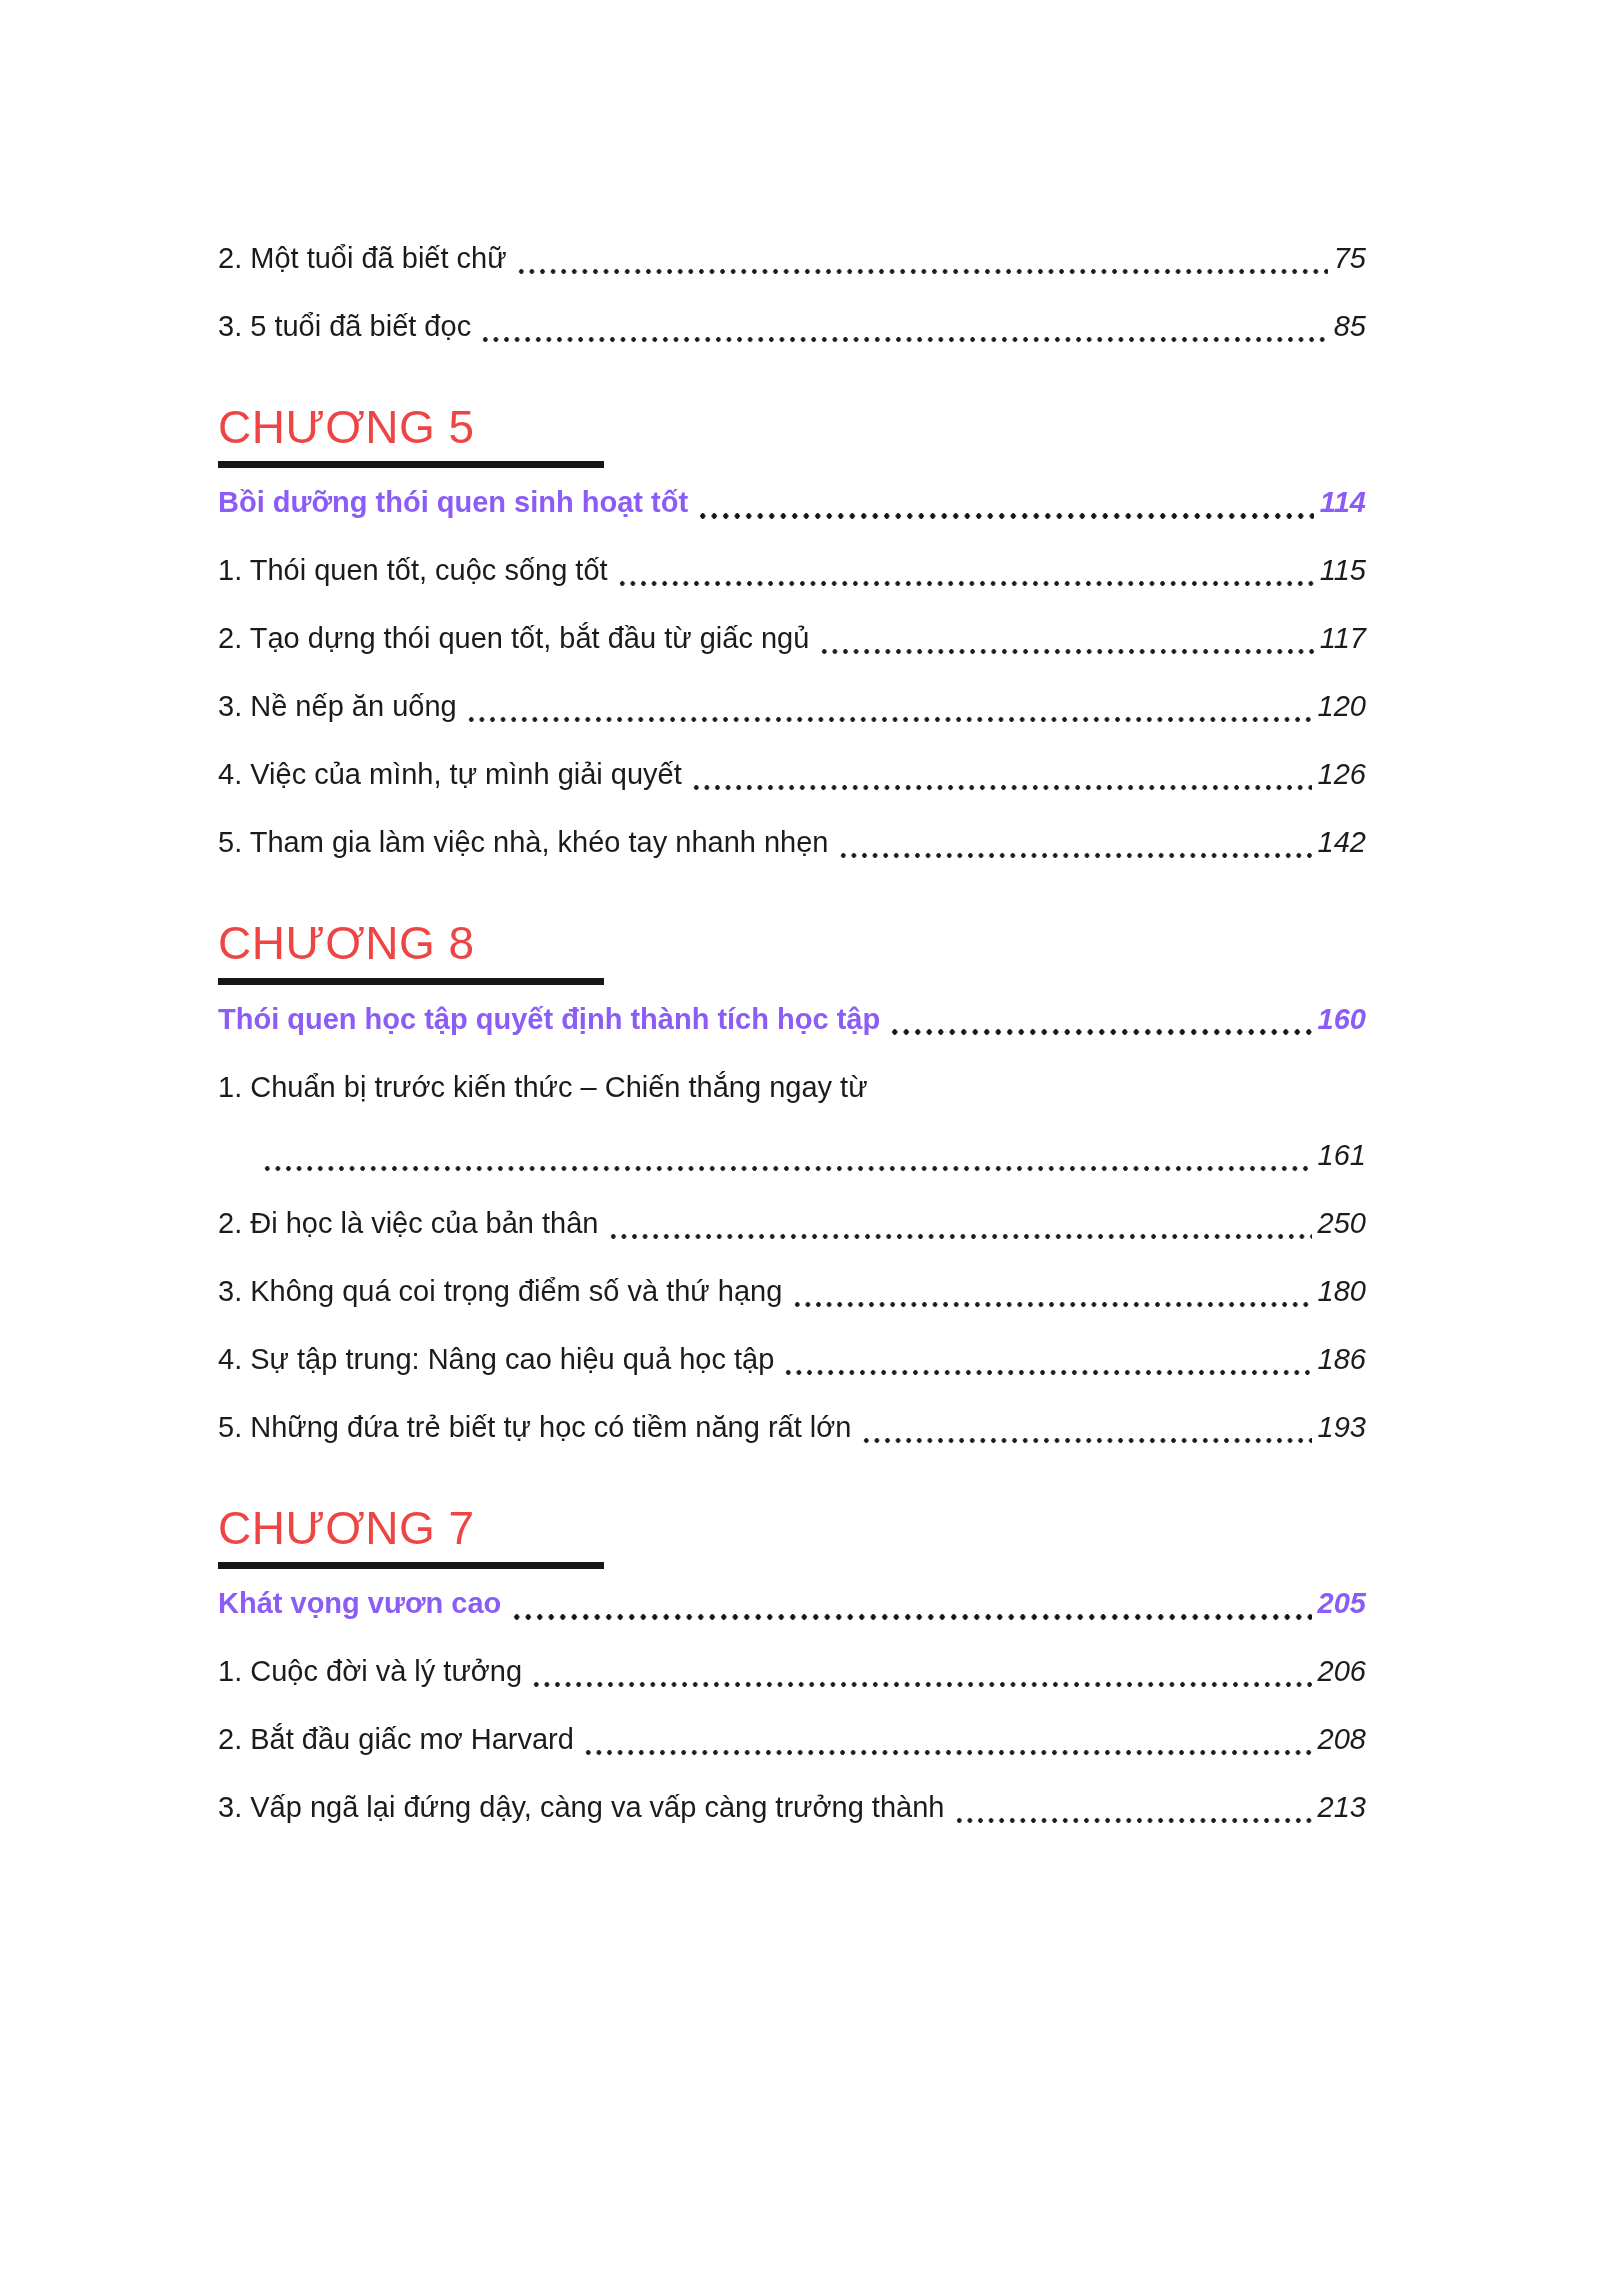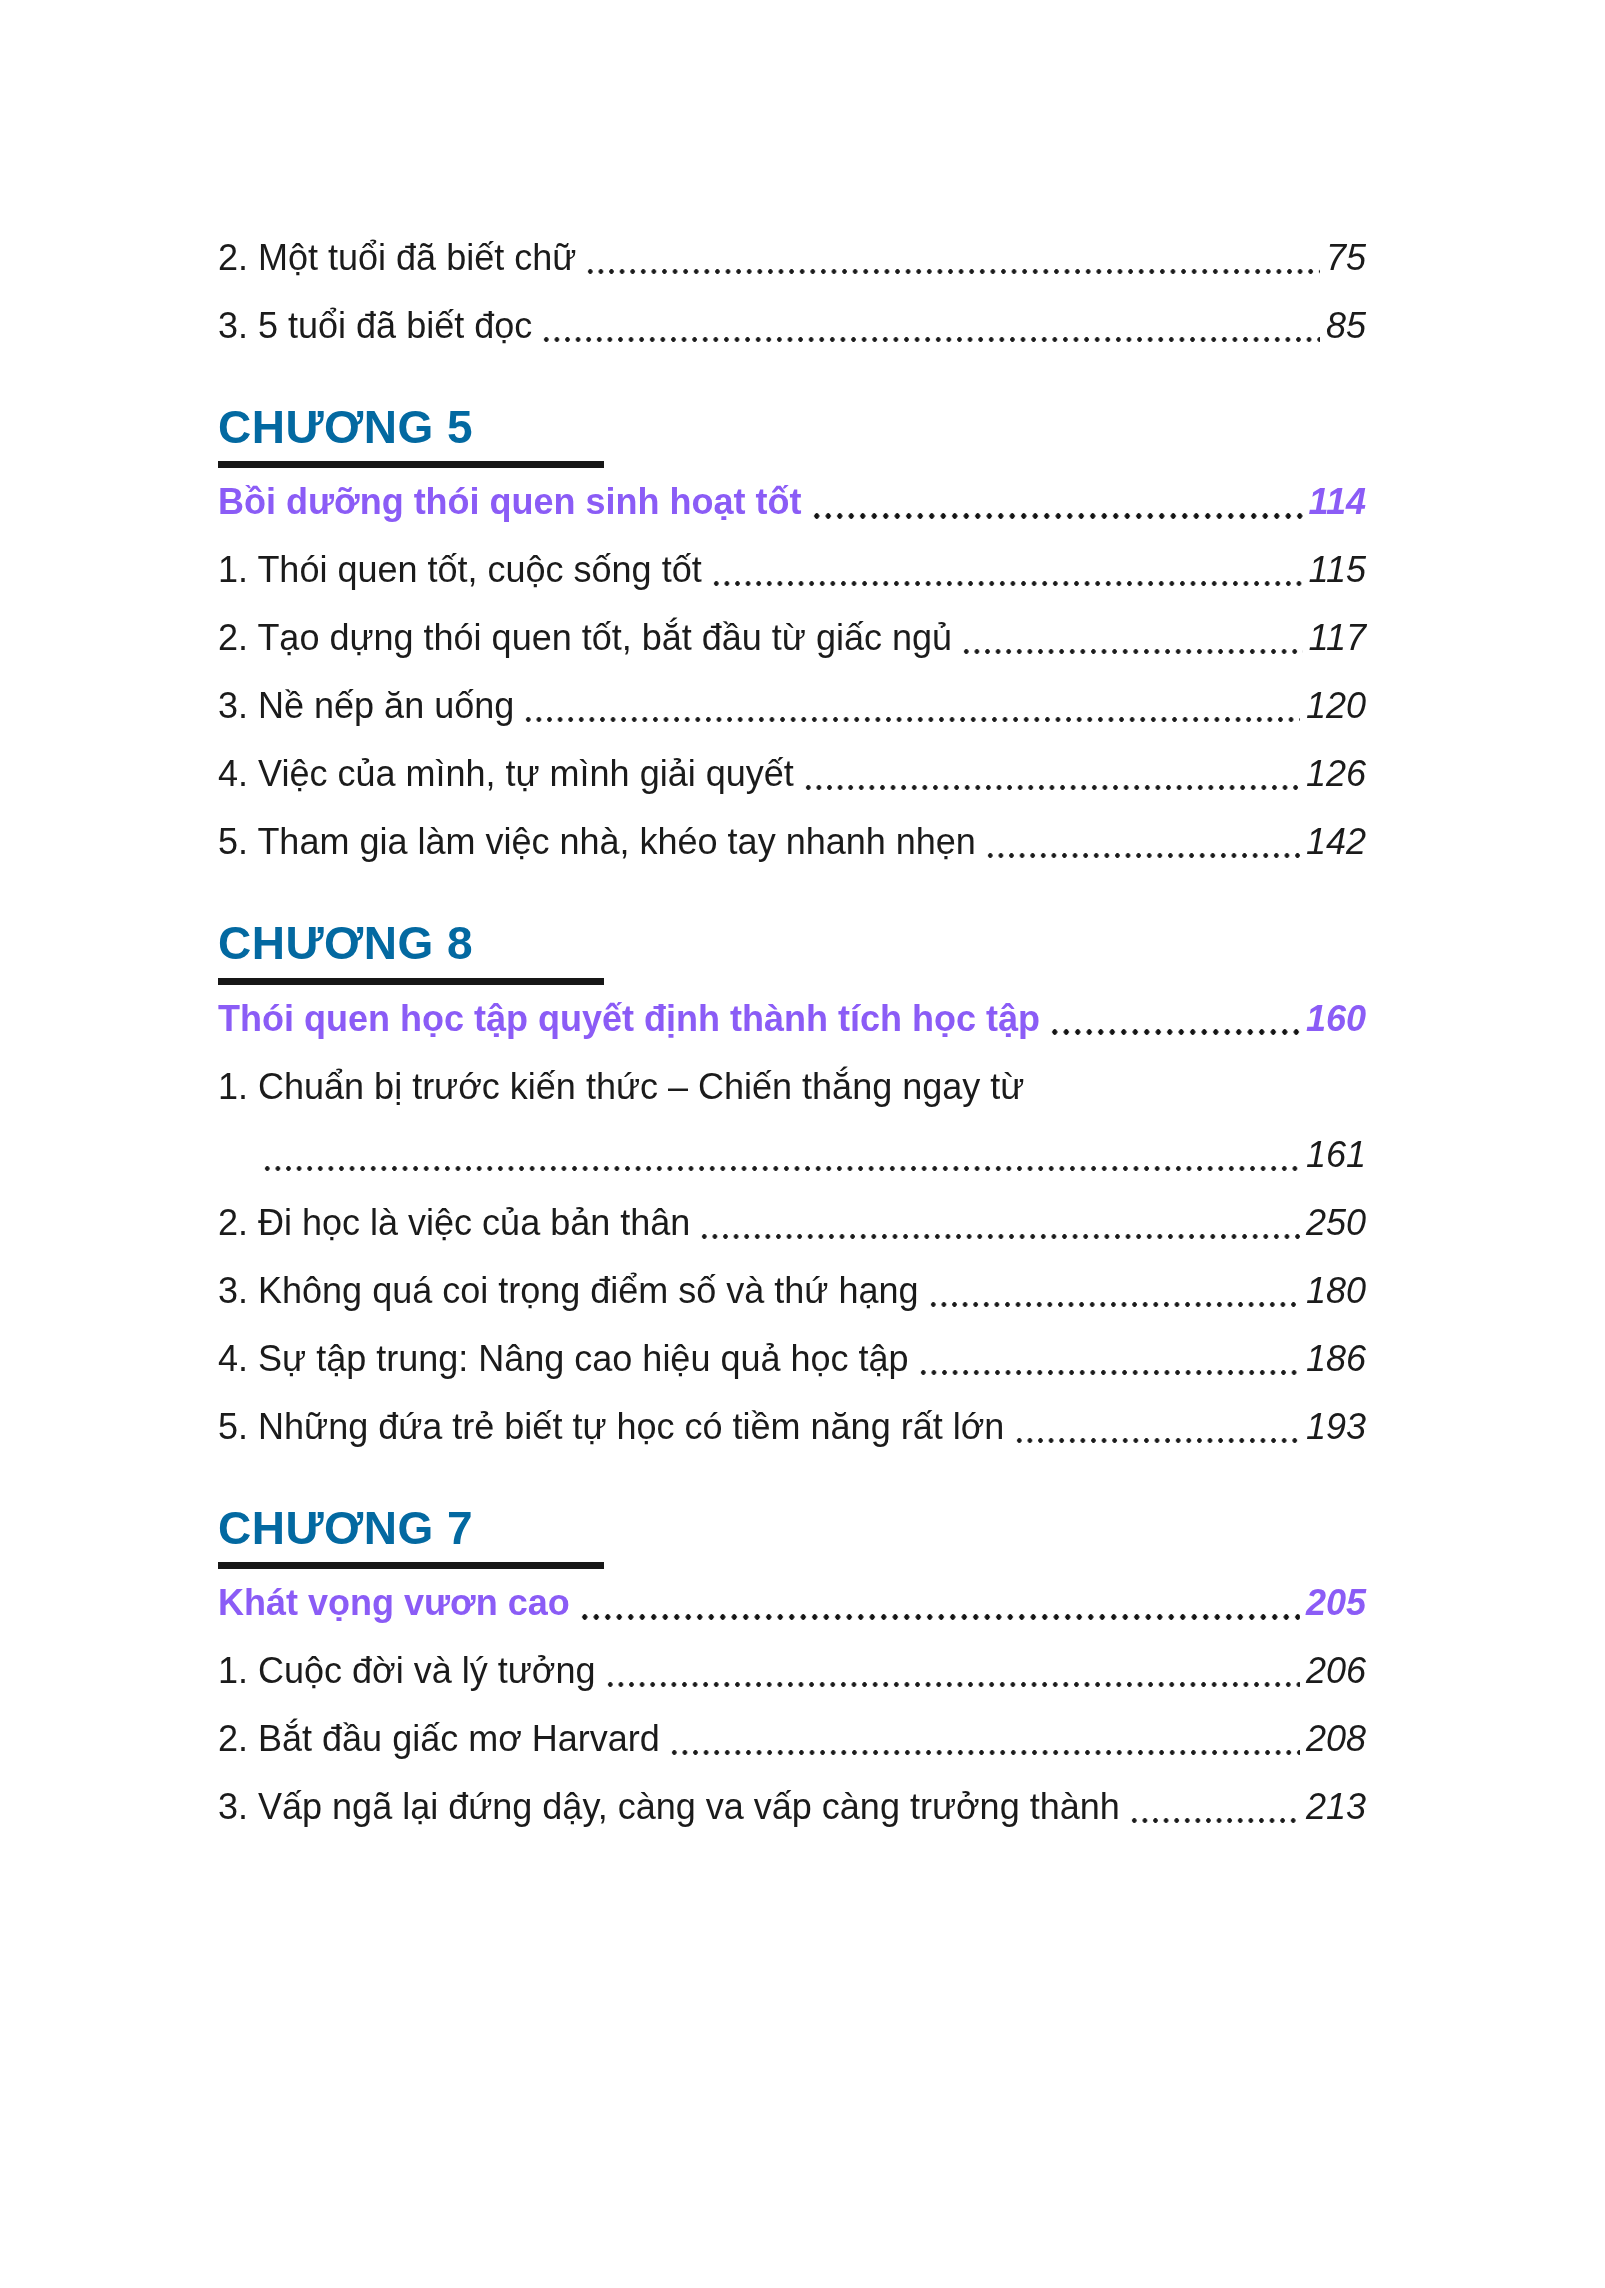--- a/index.html
+++ b/index.html
@@ -16,21 +16,21 @@
     background: #ffffff;
     font-family: "Liberation Sans", "DejaVu Sans", sans-serif;
     color: #1b1b1b;
     overflow: hidden;
   }
   .row {
     display: flex;
     align-items: baseline;
     height: 68px;
     line-height: 68px;
-    font-size: 36px;
+    font-size: 29px;
     white-space: nowrap;
   }
   .row .lbl { flex: 0 0 auto; }
   .row .num { flex: 0 0 auto; font-style: italic; }
   .leader {
     flex: 1 1 auto;
     align-self: stretch;
     margin: 0 5.5px 0 9.2px;
     background-image: radial-gradient(circle, #1b1b1b 1.9px, transparent 2.5px);
     background-size: 10.6px 4.6px;
@@ -40,23 +40,23 @@
   .title-row { font-weight: 700; color: #8b5cf6; }
   .title-row .leader {
     background-image: radial-gradient(circle, #141414 2.3px, transparent 2.8px);
     background-size: 11.5px 5.5px;
   }
   .chapter { margin-top: 42px; }
   .chapter-heading {
     margin: 0;
     font-size: 46px;
     line-height: 50px;
-    font-weight: 700;
+    font-weight: 400;
     letter-spacing: 0.5px;
-    color: #0369a1;
+    color: #ef4444;
   }
   .heading-rule {
     width: 386px;
     height: 7.3px;
     margin-top: 9.2px;
     background: #171717;
   }
   .row.indent { padding-left: 35px; }
 </style>
 </head>

